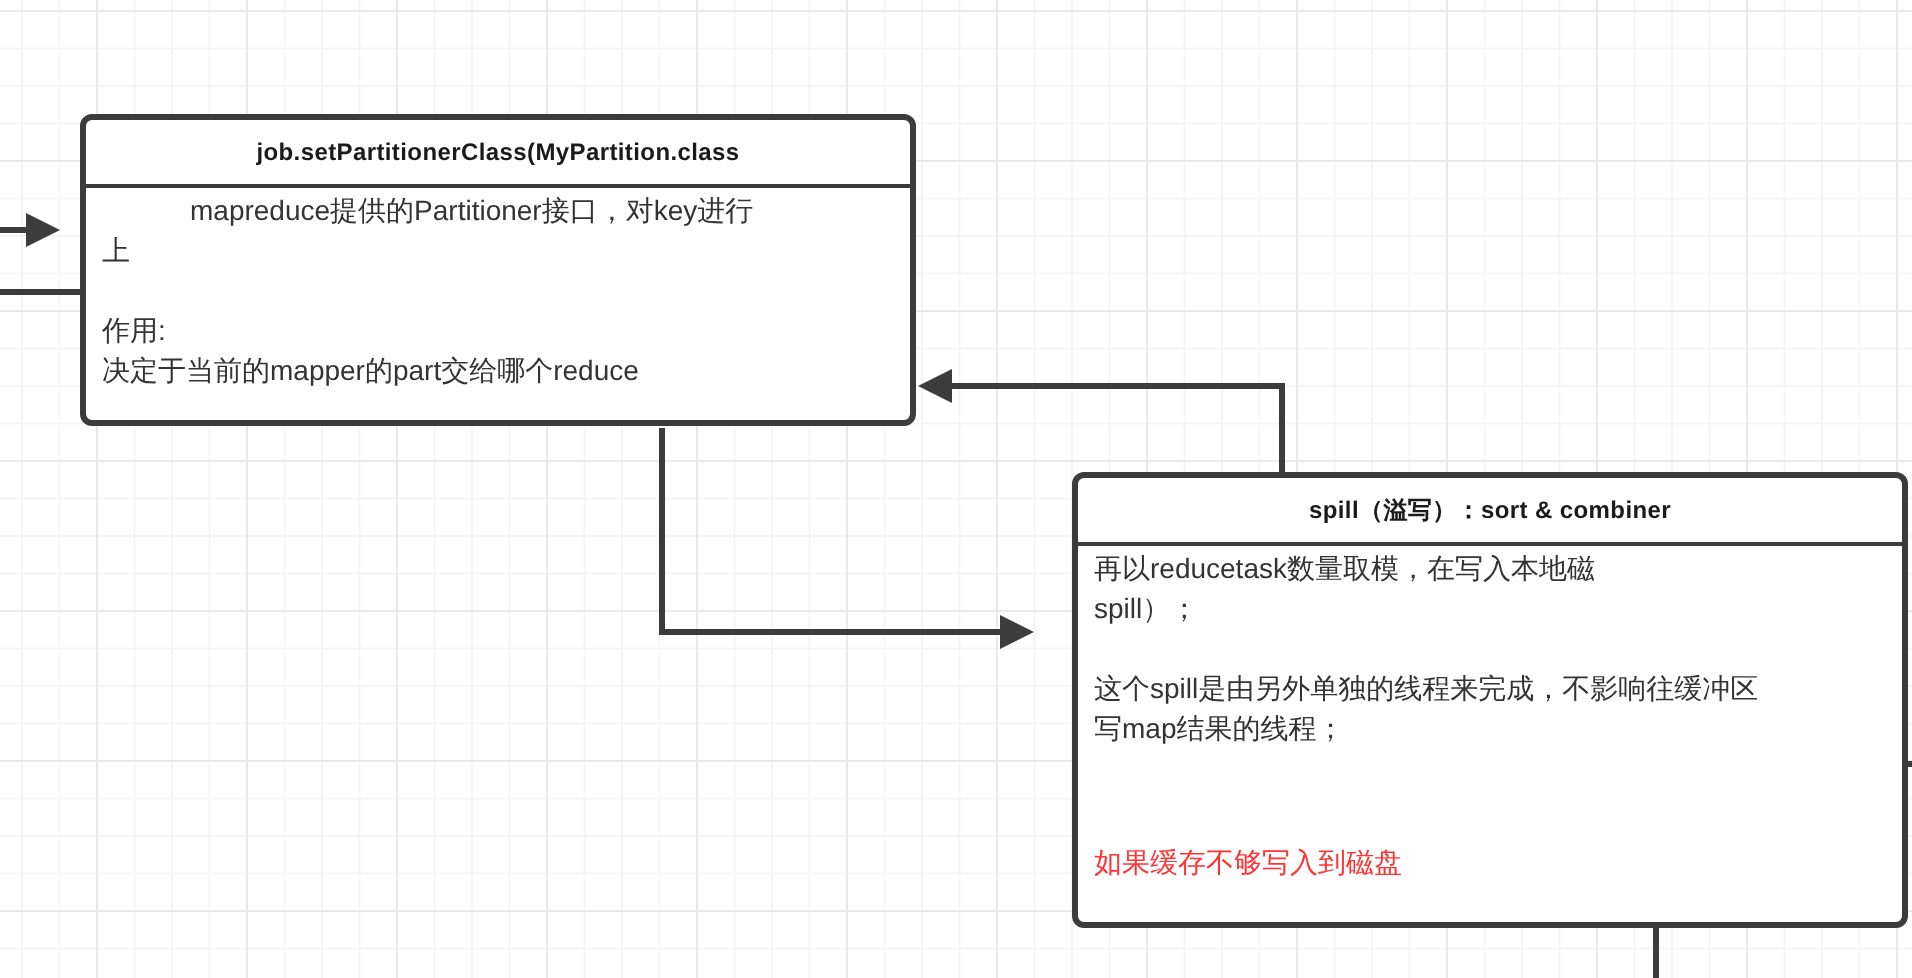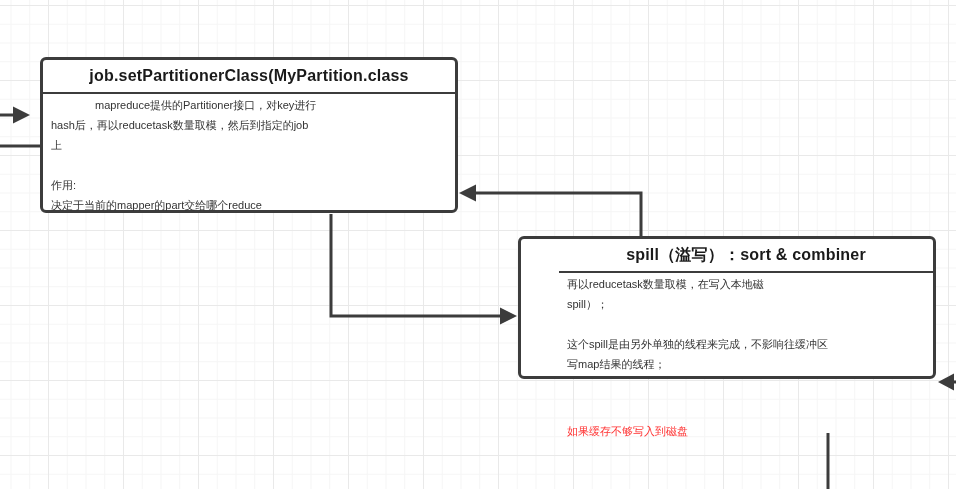--- a/index.html
+++ b/index.html
@@ -36,40 +36,40 @@
     z-index: 2;
   }
   .node-title {
     box-sizing: border-box;
     height: 34px;
     border-bottom: 2px solid #3c3c3c;
     display: flex;
     align-items: center;
     justify-content: center;
     font-weight: bold;
-    font-size: 16px;
+    font-size: 12px;
     color: #1a1a1a;
     letter-spacing: 0.2px;
   }
   .node-body {
     padding: 1px 8px 0 8px;
-    font-size: 11px;
+    font-size: 14px;
     line-height: 20px;
     color: #333333;
     overflow: hidden;
   }
   .tline {
     min-height: 20px;
     white-space: pre;
     overflow: hidden;
   }
   .indent { text-indent: 44px; }
   .warning { color: #ff3333; margin-top: 27px; }
   .node-partition { left: 40px; top: 57px; width: 418px; height: 156px; }
-  .node-spill     { left: 518px; top: 236px; width: 418px; height: 143px; padding-left: 38px; }
+  .node-spill     { left: 536px; top: 236px; width: 418px; height: 228px; }
 </style>
 </head>
 <body>
 
 <div class="canvas">
 
   <svg class="connectors" viewBox="0 0 956 489">
     <g stroke="#3c3c3c" stroke-width="3" fill="none">
 
       <line x1="0" y1="115" x2="15" y2="115"></line>
@@ -87,21 +87,20 @@
       <polygon points="954,373.5 938,382 954,390.5" fill="#3c3c3c" stroke="none"></polygon>
 
       <line x1="828" y1="433" x2="828" y2="489"></line>
     </g>
   </svg>
 
   <div class="node node-partition">
     <div class="node-title">job.setPartitionerClass(MyPartition.class</div>
     <div class="node-body">
       <div class="tline indent">mapreduce提供的Partitioner接口，对key进行</div>
-      <div class="tline">hash后，再以reducetask数量取模，然后到指定的job</div>
       <div class="tline">上</div>
       <div class="tline"></div>
       <div class="tline">作用:</div>
       <div class="tline">决定于当前的mapper的part交给哪个reduce</div>
     </div>
   </div>
 
   <div class="node node-spill">
     <div class="node-title">spill（溢写）：sort &amp; combiner</div>
     <div class="node-body">

